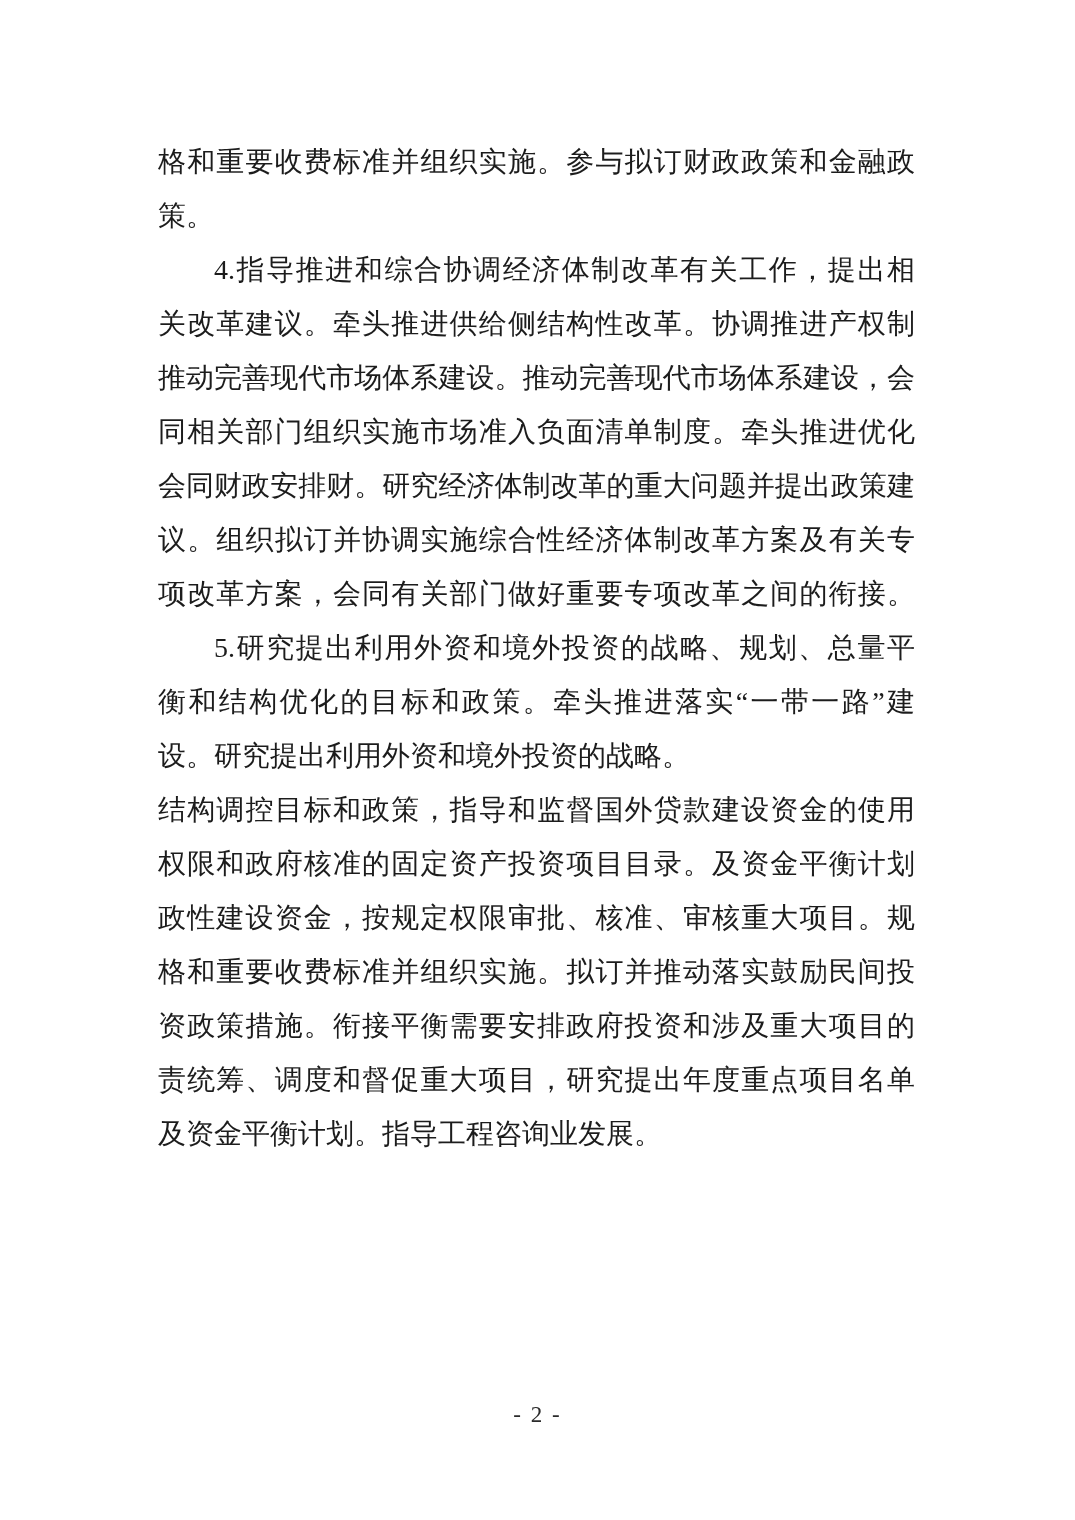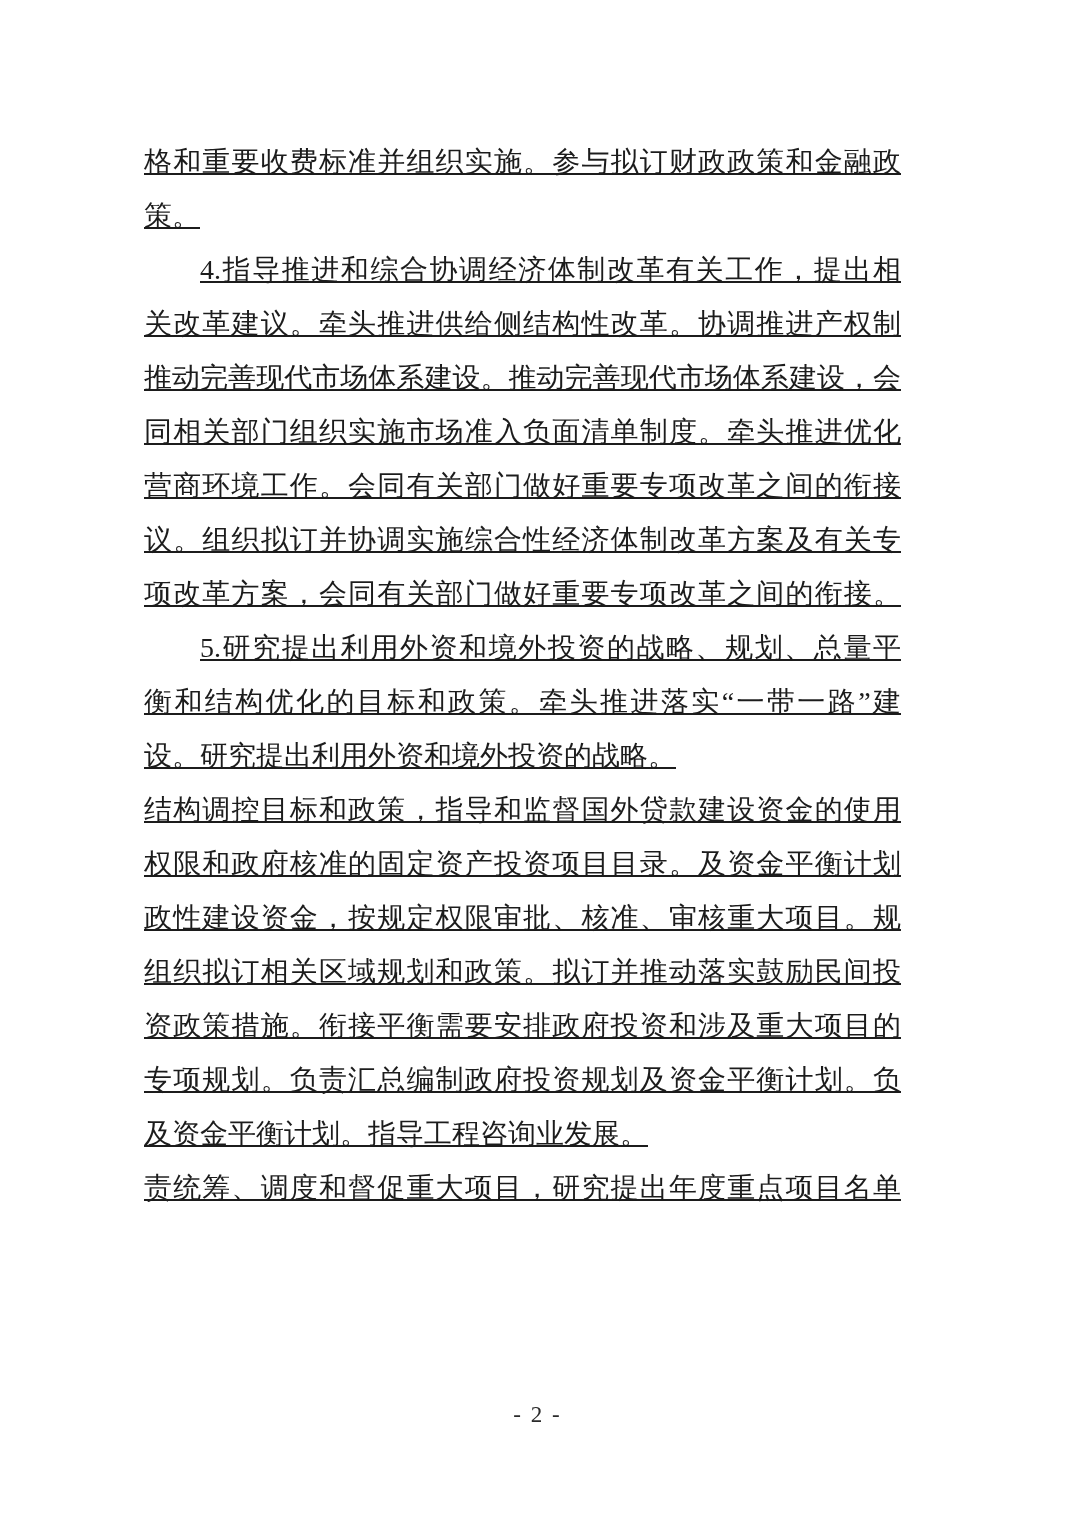--- a/index.html
+++ b/index.html
@@ -15,24 +15,23 @@
     color: #1c1c1c;
     overflow: hidden;
   }
   .doc-page {
     position: absolute;
     inset: 0;
     background: #ffffff;
   }
   .doc-body {
     position: absolute;
-    left: 144px;
+    left: 158px;
     top: 135px;
     width: 757px;
-    text-decoration: underline;
   }
   .paragraph {
     margin: 0;
     padding: 0;
   }
   .line {
     height: 54px;
     line-height: 54px;
     font-size: 28px;
     letter-spacing: 0;
@@ -67,34 +66,33 @@
   <div class="doc-body" id="doc-body">
       <div class="paragraph">
         <div class="line">格和重要收费标准并组织实施。参与拟订财政政策和金融政</div>
         <div class="line short-line">策。</div>
       </div>
       <div class="paragraph">
         <div class="line indent-line">4.指导推进和综合协调经济体制改革有关工作，提出相</div>
         <div class="line">关改革建议。牵头推进供给侧结构性改革。协调推进产权制</div>
         <div class="line">推动完善现代市场体系建设。推动完善现代市场体系建设，会</div>
         <div class="line">同相关部门组织实施市场准入负面清单制度。牵头推进优化</div>
-        <div class="line">营商环境工作。会同有关部门做好重要专项改革之间的衔接</div>
+        <div class="line">会同财政安排财。研究经济体制改革的重大问题并提出政策建</div>
         <div class="line">议。组织拟订并协调实施综合性经济体制改革方案及有关专</div>
         <div class="line">项改革方案，会同有关部门做好重要专项改革之间的衔接。</div>
       </div>
       <div class="paragraph">
         <div class="line indent-line">5.研究提出利用外资和境外投资的战略、规划、总量平</div>
         <div class="line">衡和结构优化的目标和政策。牵头推进落实“一带一路”建</div>
         <div class="line short-line">设。研究提出利用外资和境外投资的战略。</div>
       </div>
       <div class="paragraph">
         <div class="line">结构调控目标和政策，指导和监督国外贷款建设资金的使用</div>
         <div class="line">权限和政府核准的固定资产投资项目目录。及资金平衡计划</div>
         <div class="line">政性建设资金，按规定权限审批、核准、审核重大项目。规</div>
-        <div class="line">组织拟订相关区域规划和政策。拟订并推动落实鼓励民间投</div>
+        <div class="line">格和重要收费标准并组织实施。拟订并推动落实鼓励民间投</div>
         <div class="line">资政策措施。衔接平衡需要安排政府投资和涉及重大项目的</div>
-        <div class="line">专项规划。负责汇总编制政府投资规划及资金平衡计划。负</div>
+        <div class="line">责统筹、调度和督促重大项目，研究提出年度重点项目名单</div>
         <div class="line short-line">及资金平衡计划。指导工程咨询业发展。</div>
-        <div class="line">责统筹、调度和督促重大项目，研究提出年度重点项目名单</div>
       </div>
     </div>
   <div class="page-footer">- 2 -</div>
 </div>
 
 </body></html>

